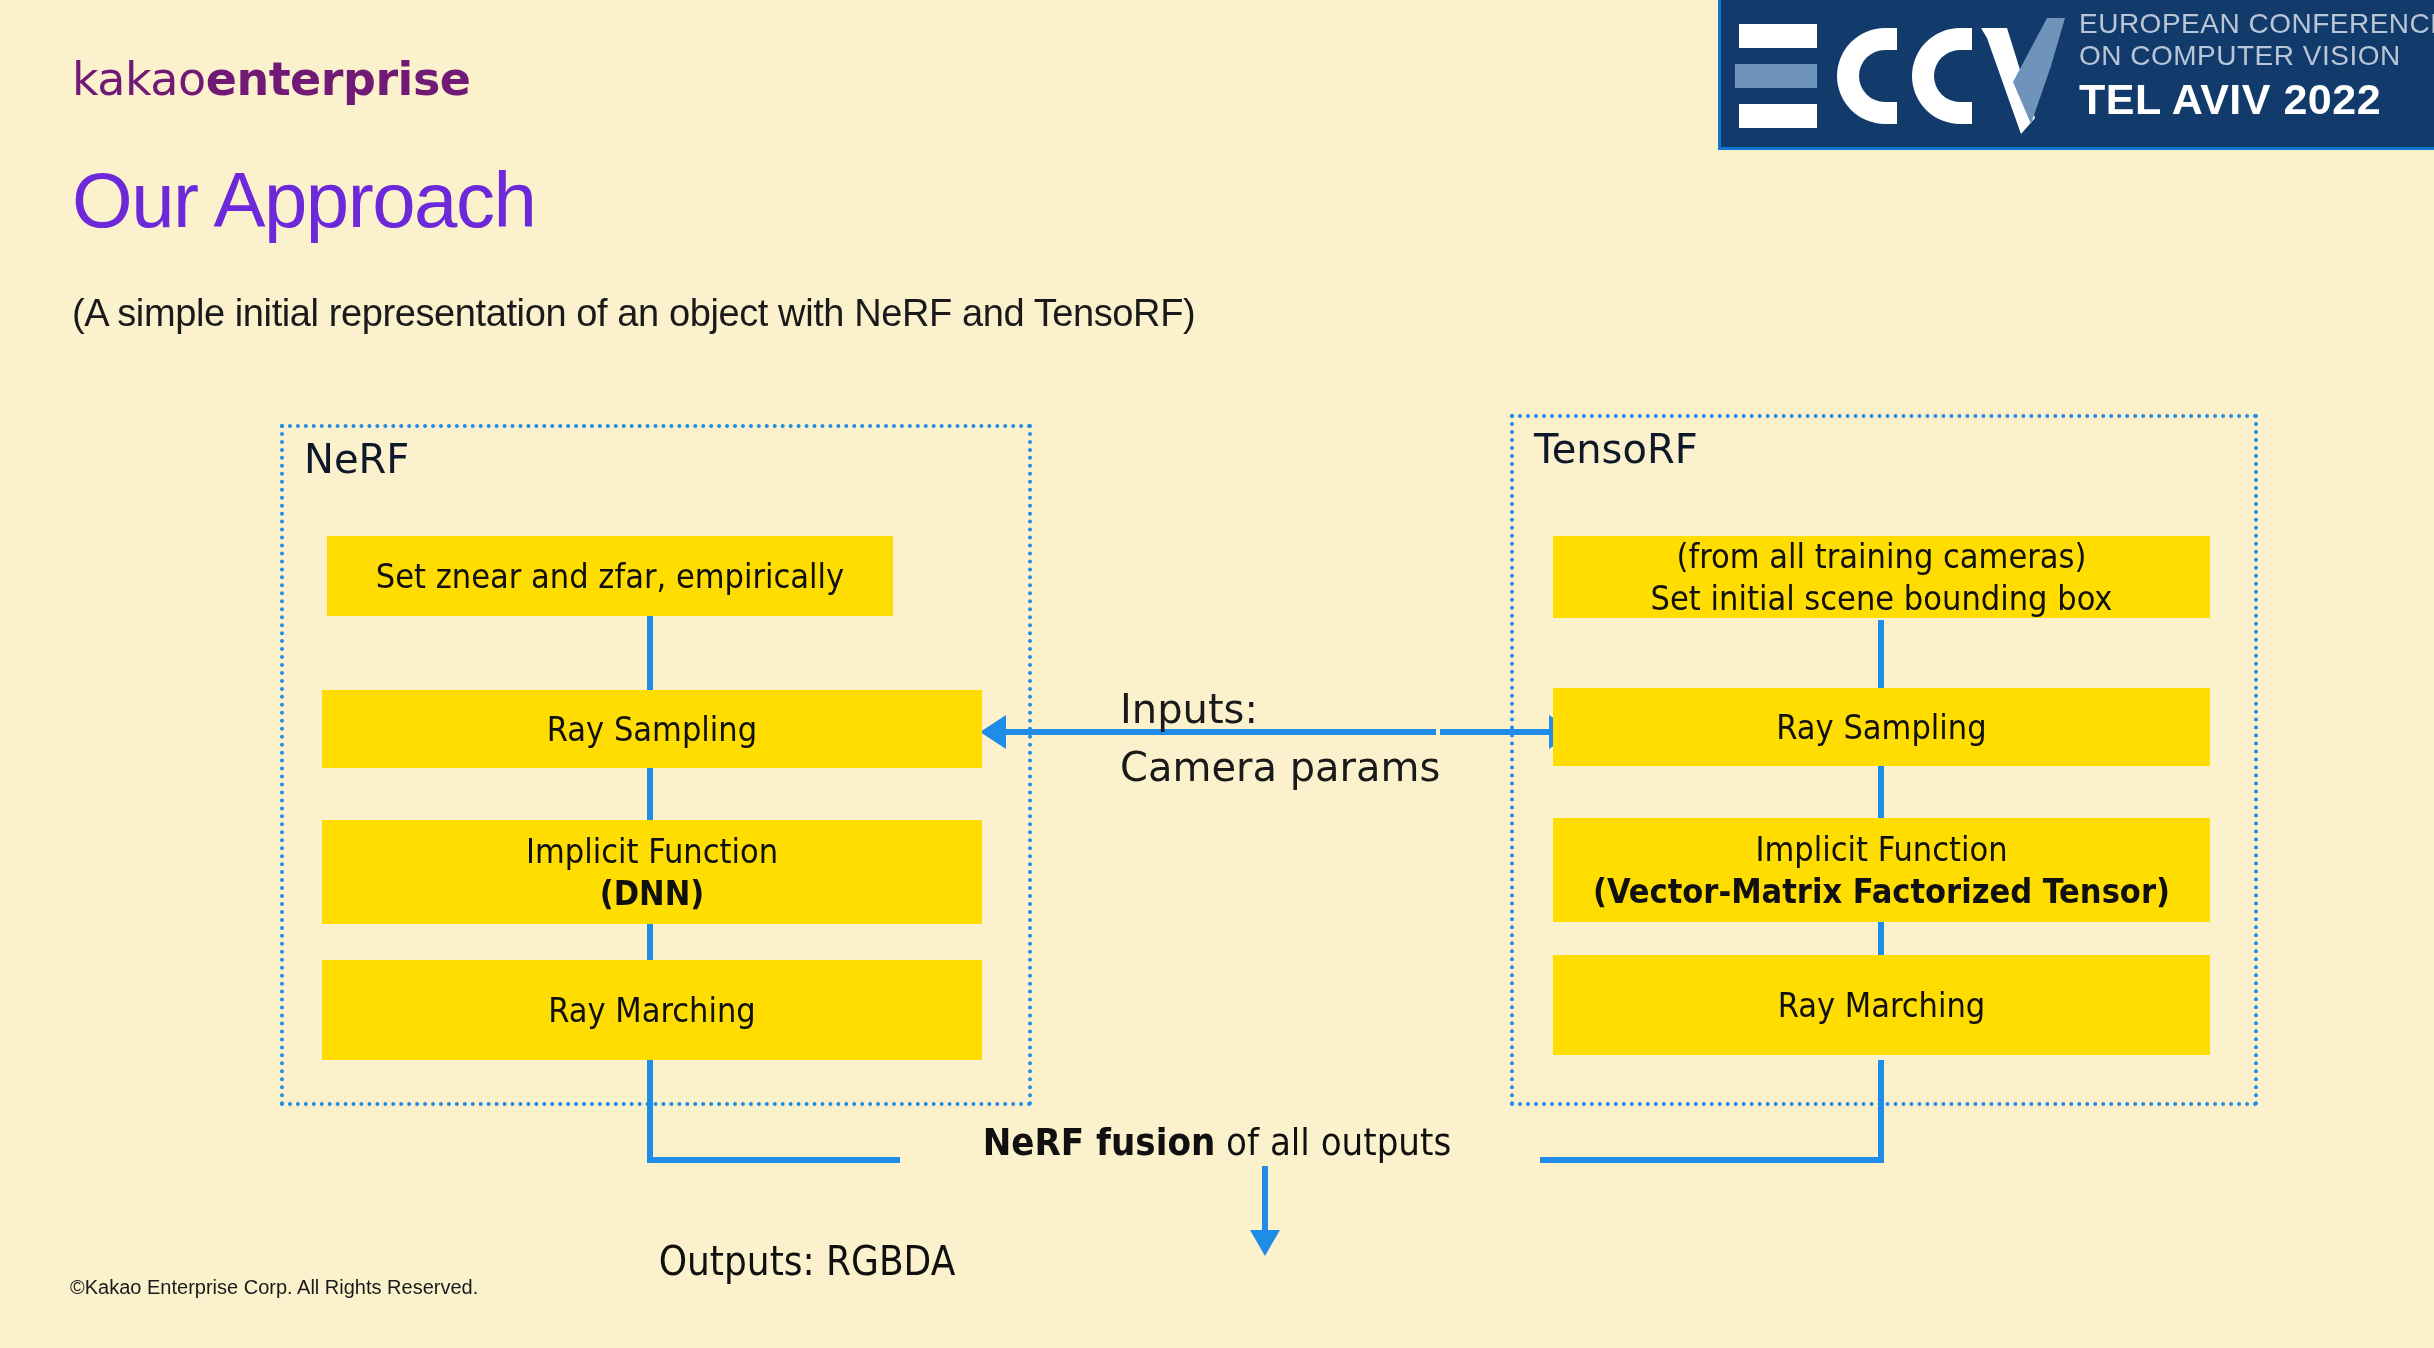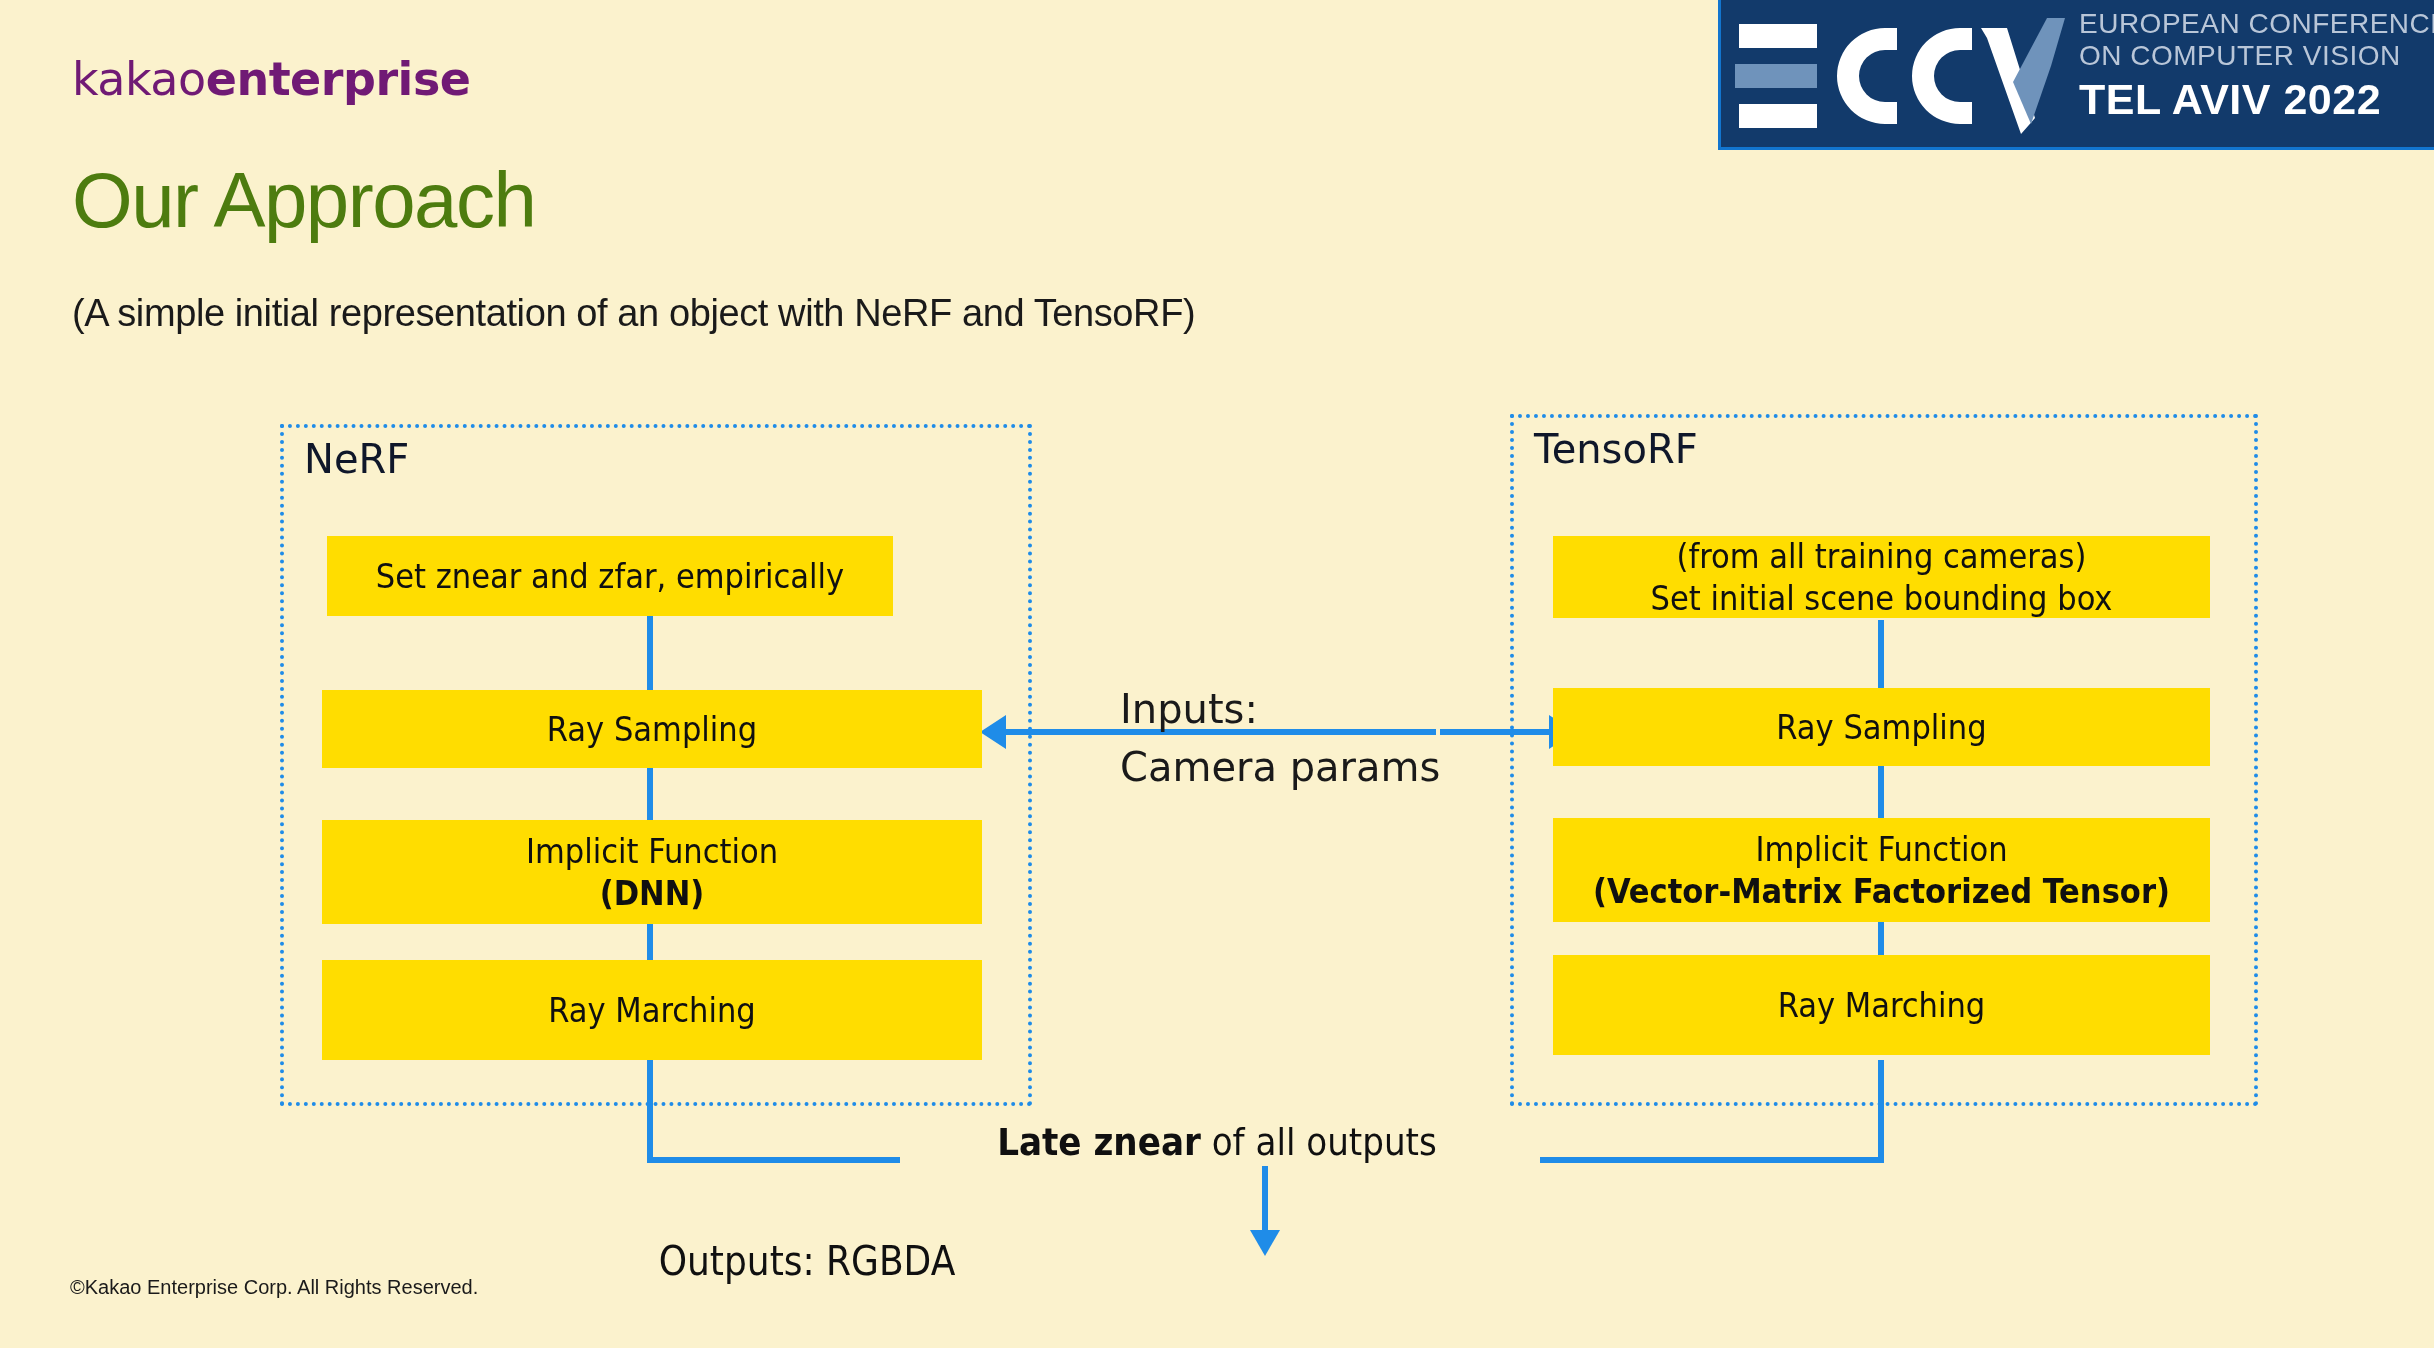--- a/index.html
+++ b/index.html
@@ -77,21 +77,21 @@
     white-space: nowrap;
   }
 
   
   #page-title {
     position: absolute;
     left: 72px;
     top: 155px;
     font-size: 78px;
     font-weight: 400;
-    color: #4d7c0f;
+    color: #6d28d9;
     letter-spacing: -1.5px;
     white-space: nowrap;
     font-family: "Liberation Sans", sans-serif;
   }
   #page-subtitle {
     position: absolute;
     left: 72px;
     top: 292px;
     font-size: 38px;
     font-weight: 400;
@@ -317,21 +317,21 @@
     <div>Inputs:</div>
     <div>Camera params</div>
   </div>
 
   <div class="hline" style="left:647px; top:1157px; width:1237px;"></div>
   <div class="vline" style="left:1262px; top:1157px; height:85px;"></div>
   <div class="arrow-down" style="left:1250px; top:1230px;"></div>
 
   <div id="fusion-label-bg"></div>
   <div id="fusion-label">
-    <span class="bold">Late znear</span><span> of all outputs</span>
+    <span class="bold">NeRF fusion</span><span> of all outputs</span>
   </div>
 
   <div id="outputs-label">
     <span id="outputs-shift" style="left: -420px;">Outputs: RGBDA</span>
   </div>
 
   <div id="footer">©Kakao Enterprise Corp. All Rights Reserved.</div>
 
 </div>
 

